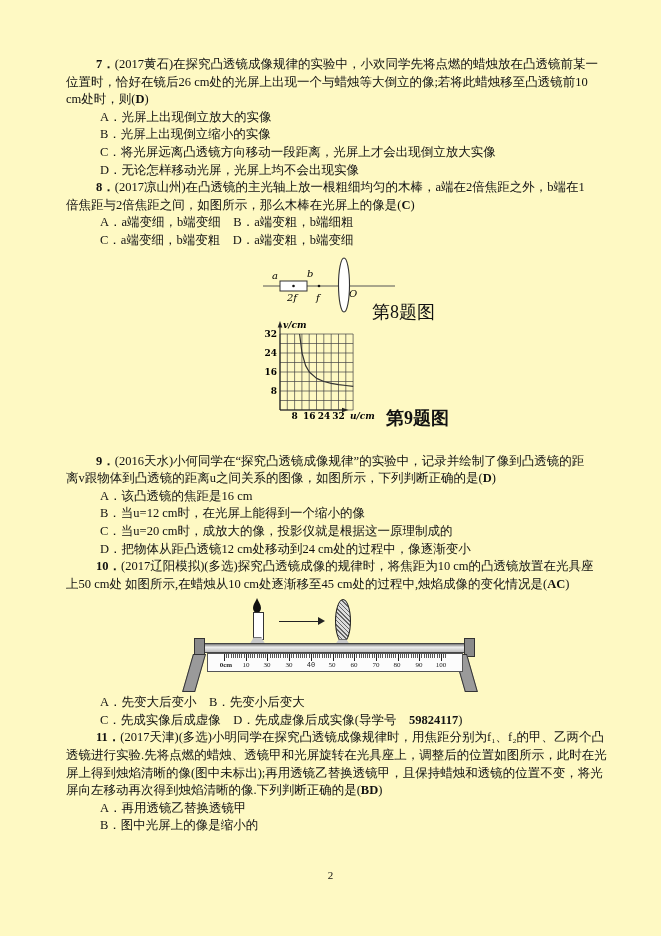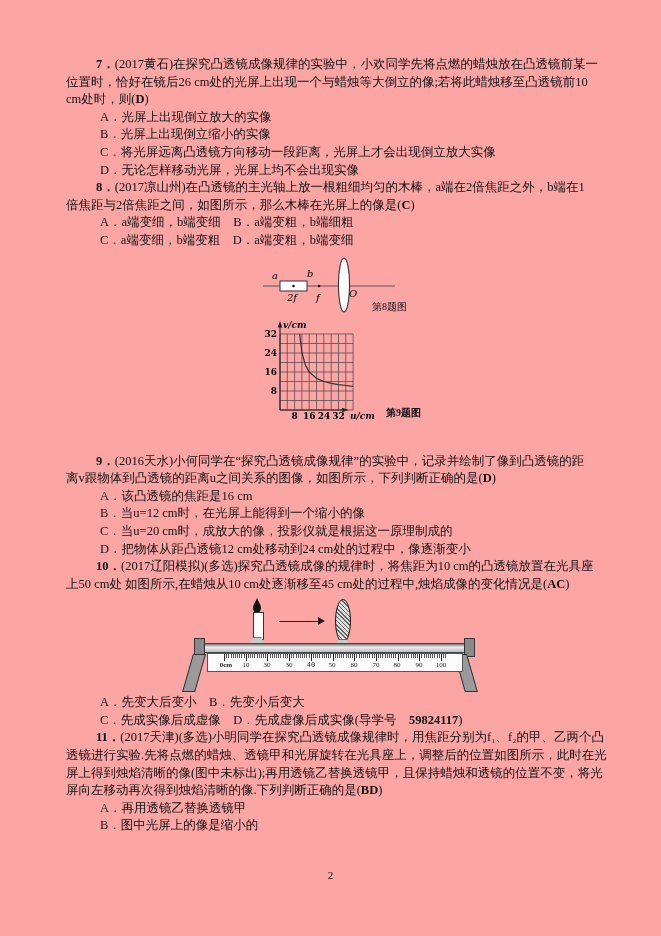--- a/index.html
+++ b/index.html
@@ -1,29 +1,29 @@
 <!DOCTYPE html>
 <html><head>
 <meta charset="utf-8">
 <style>
   html,body{margin:0;padding:0;background:#fff;}
-  .page{position:relative;width:661px;height:936px;background:#fca5a5;overflow:hidden;
+  .page{position:relative;width:661px;height:936px;background:#fef9c3;overflow:hidden;
         font-family:"Liberation Serif","DejaVu Serif",serif;font-size:12.5px;color:#111;}
   .textcol{position:absolute;left:66px;top:56px;width:532px;}
   .line{line-height:17.6px;height:17.6px;white-space:nowrap;}
   .indent{text-indent:30px;}
   .opt{padding-left:34px;}
   .qnum{font-weight:bold;}
   .ans{font-weight:bold;}
   .bold{font-weight:bold;}
   .fig{position:relative;}
   #fig8{height:62px;margin-top:6px;}
   #fig9{height:135px;font-weight:bold;}
   #bench-fig{height:97px;margin-top:4px;}
-  .caption{position:absolute;font-size:10px;white-space:nowrap;}
+  .caption{position:absolute;font-size:18px;white-space:nowrap;}
   svg{position:absolute;overflow:visible;}
   svg text{font-family:"DejaVu Serif",serif;}
   .footer{position:absolute;left:0;top:869px;width:661px;text-align:center;font-size:11px;}
 
   
   .bench{position:absolute;left:127px;top:0;width:292px;height:96px;}
   .bench-rail{position:absolute;left:10px;top:46px;width:260px;height:8px;
               background:linear-gradient(#777,#eee 40%,#bbb);border:1px solid #444;}
   .bench-ruler{position:absolute;left:14px;top:56px;width:254px;height:17px;
                background:#fcfcfc;border:1px solid #555;}

